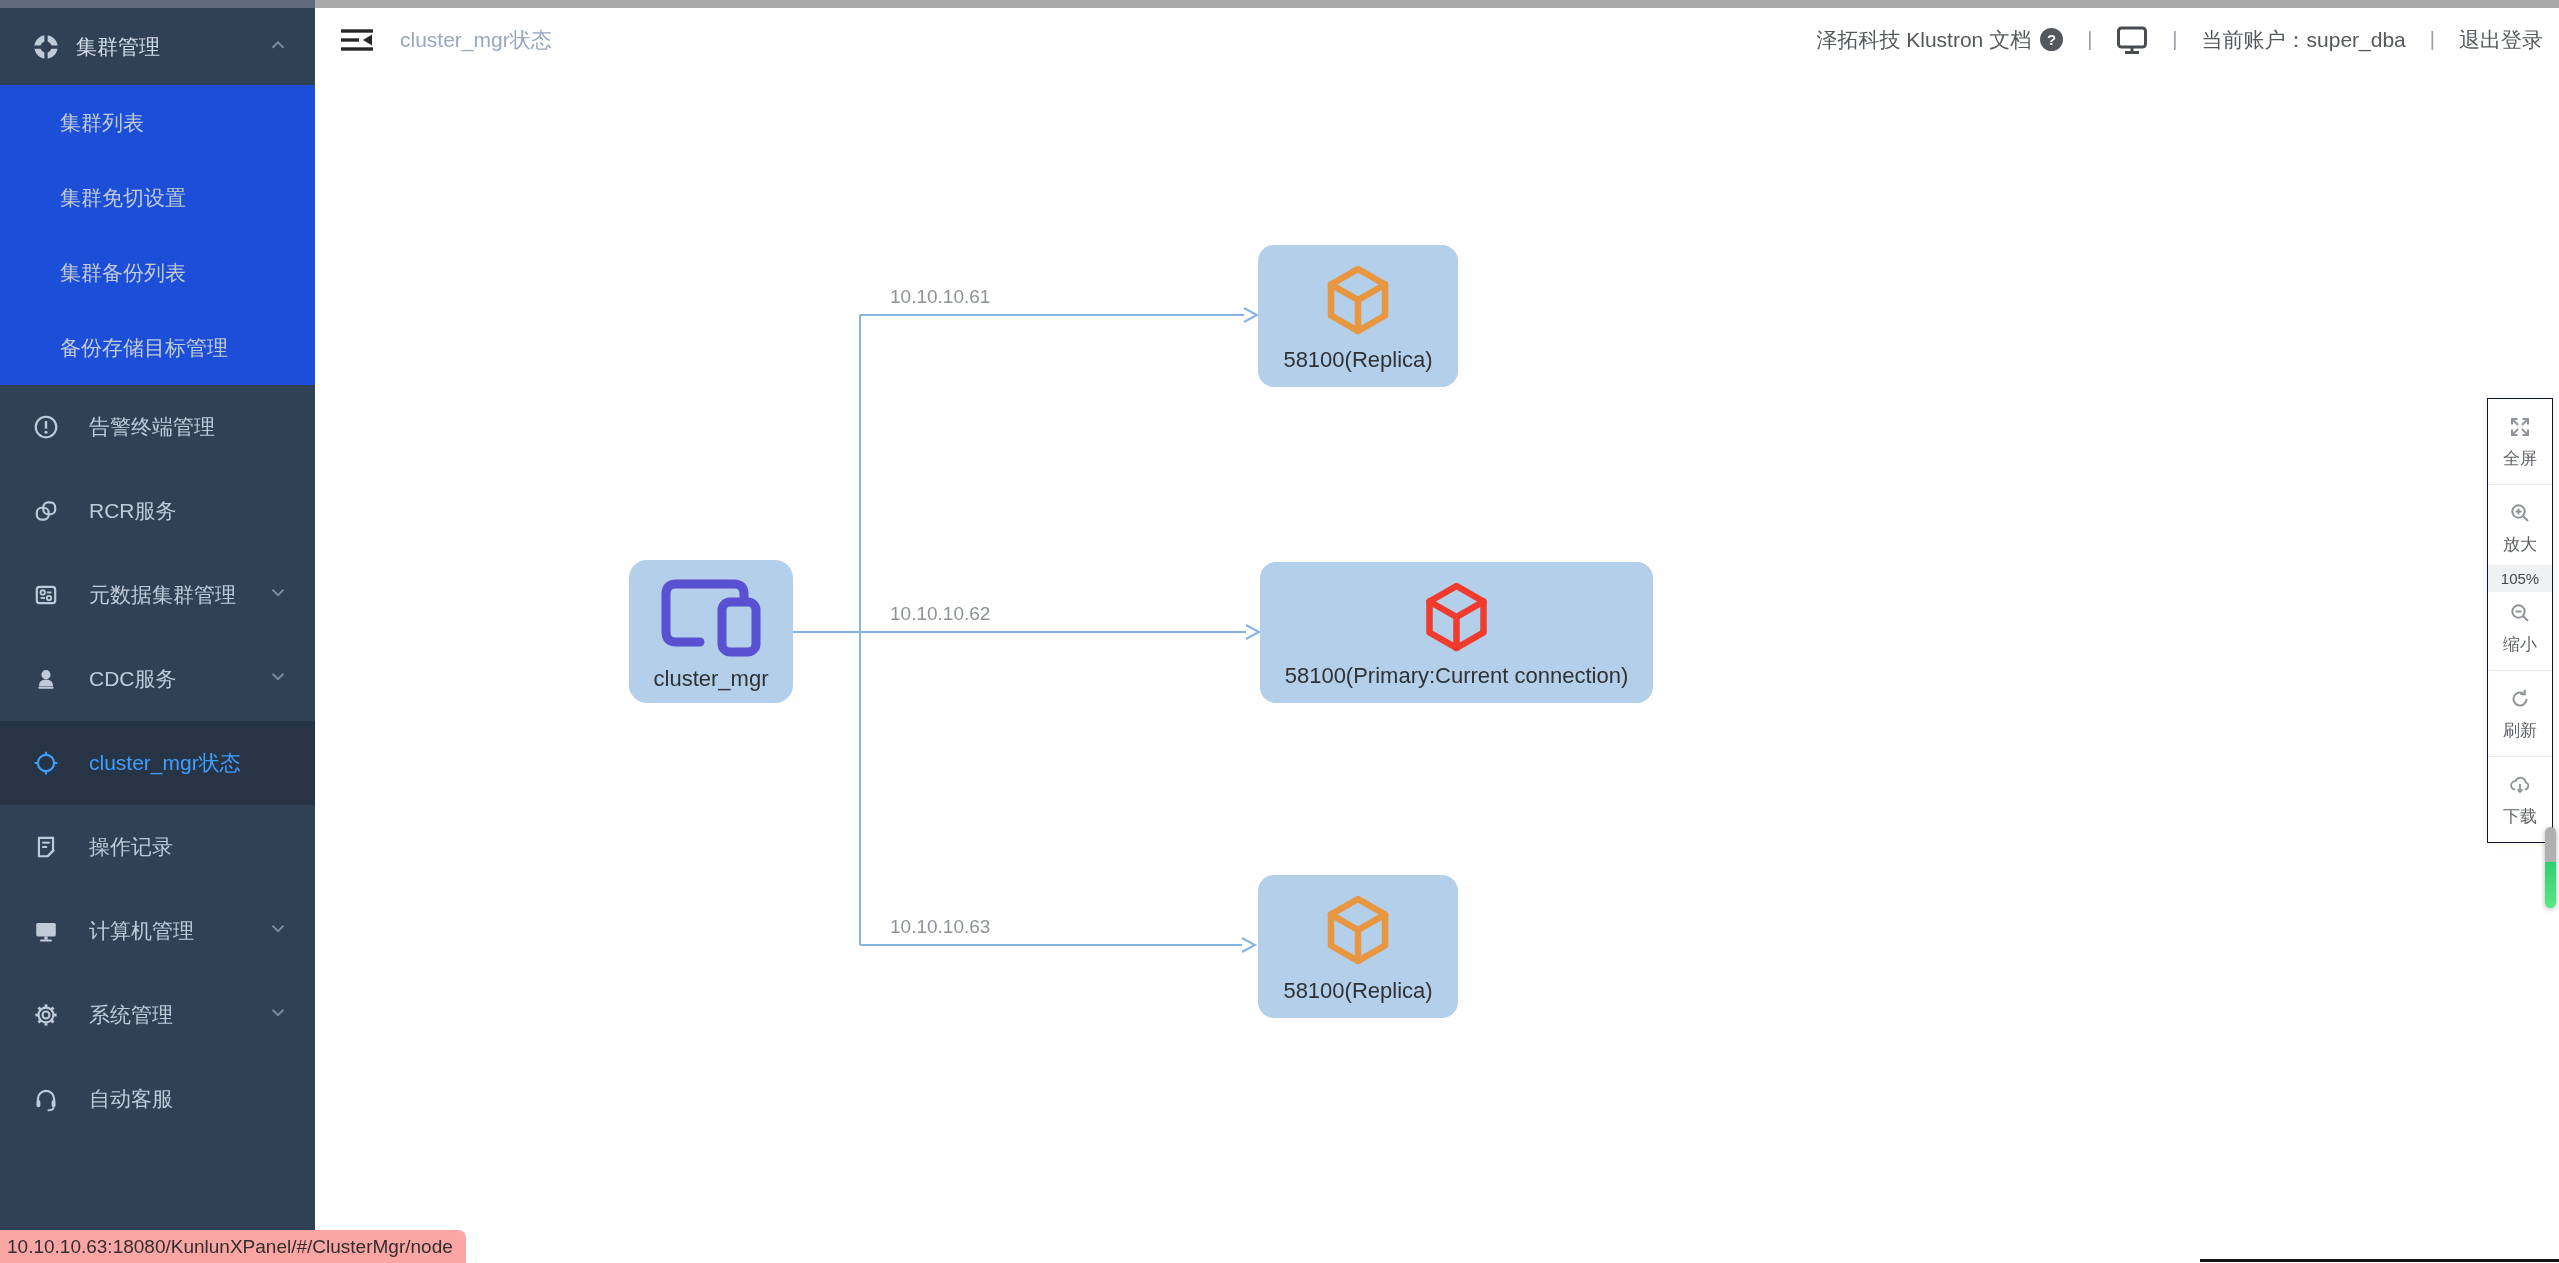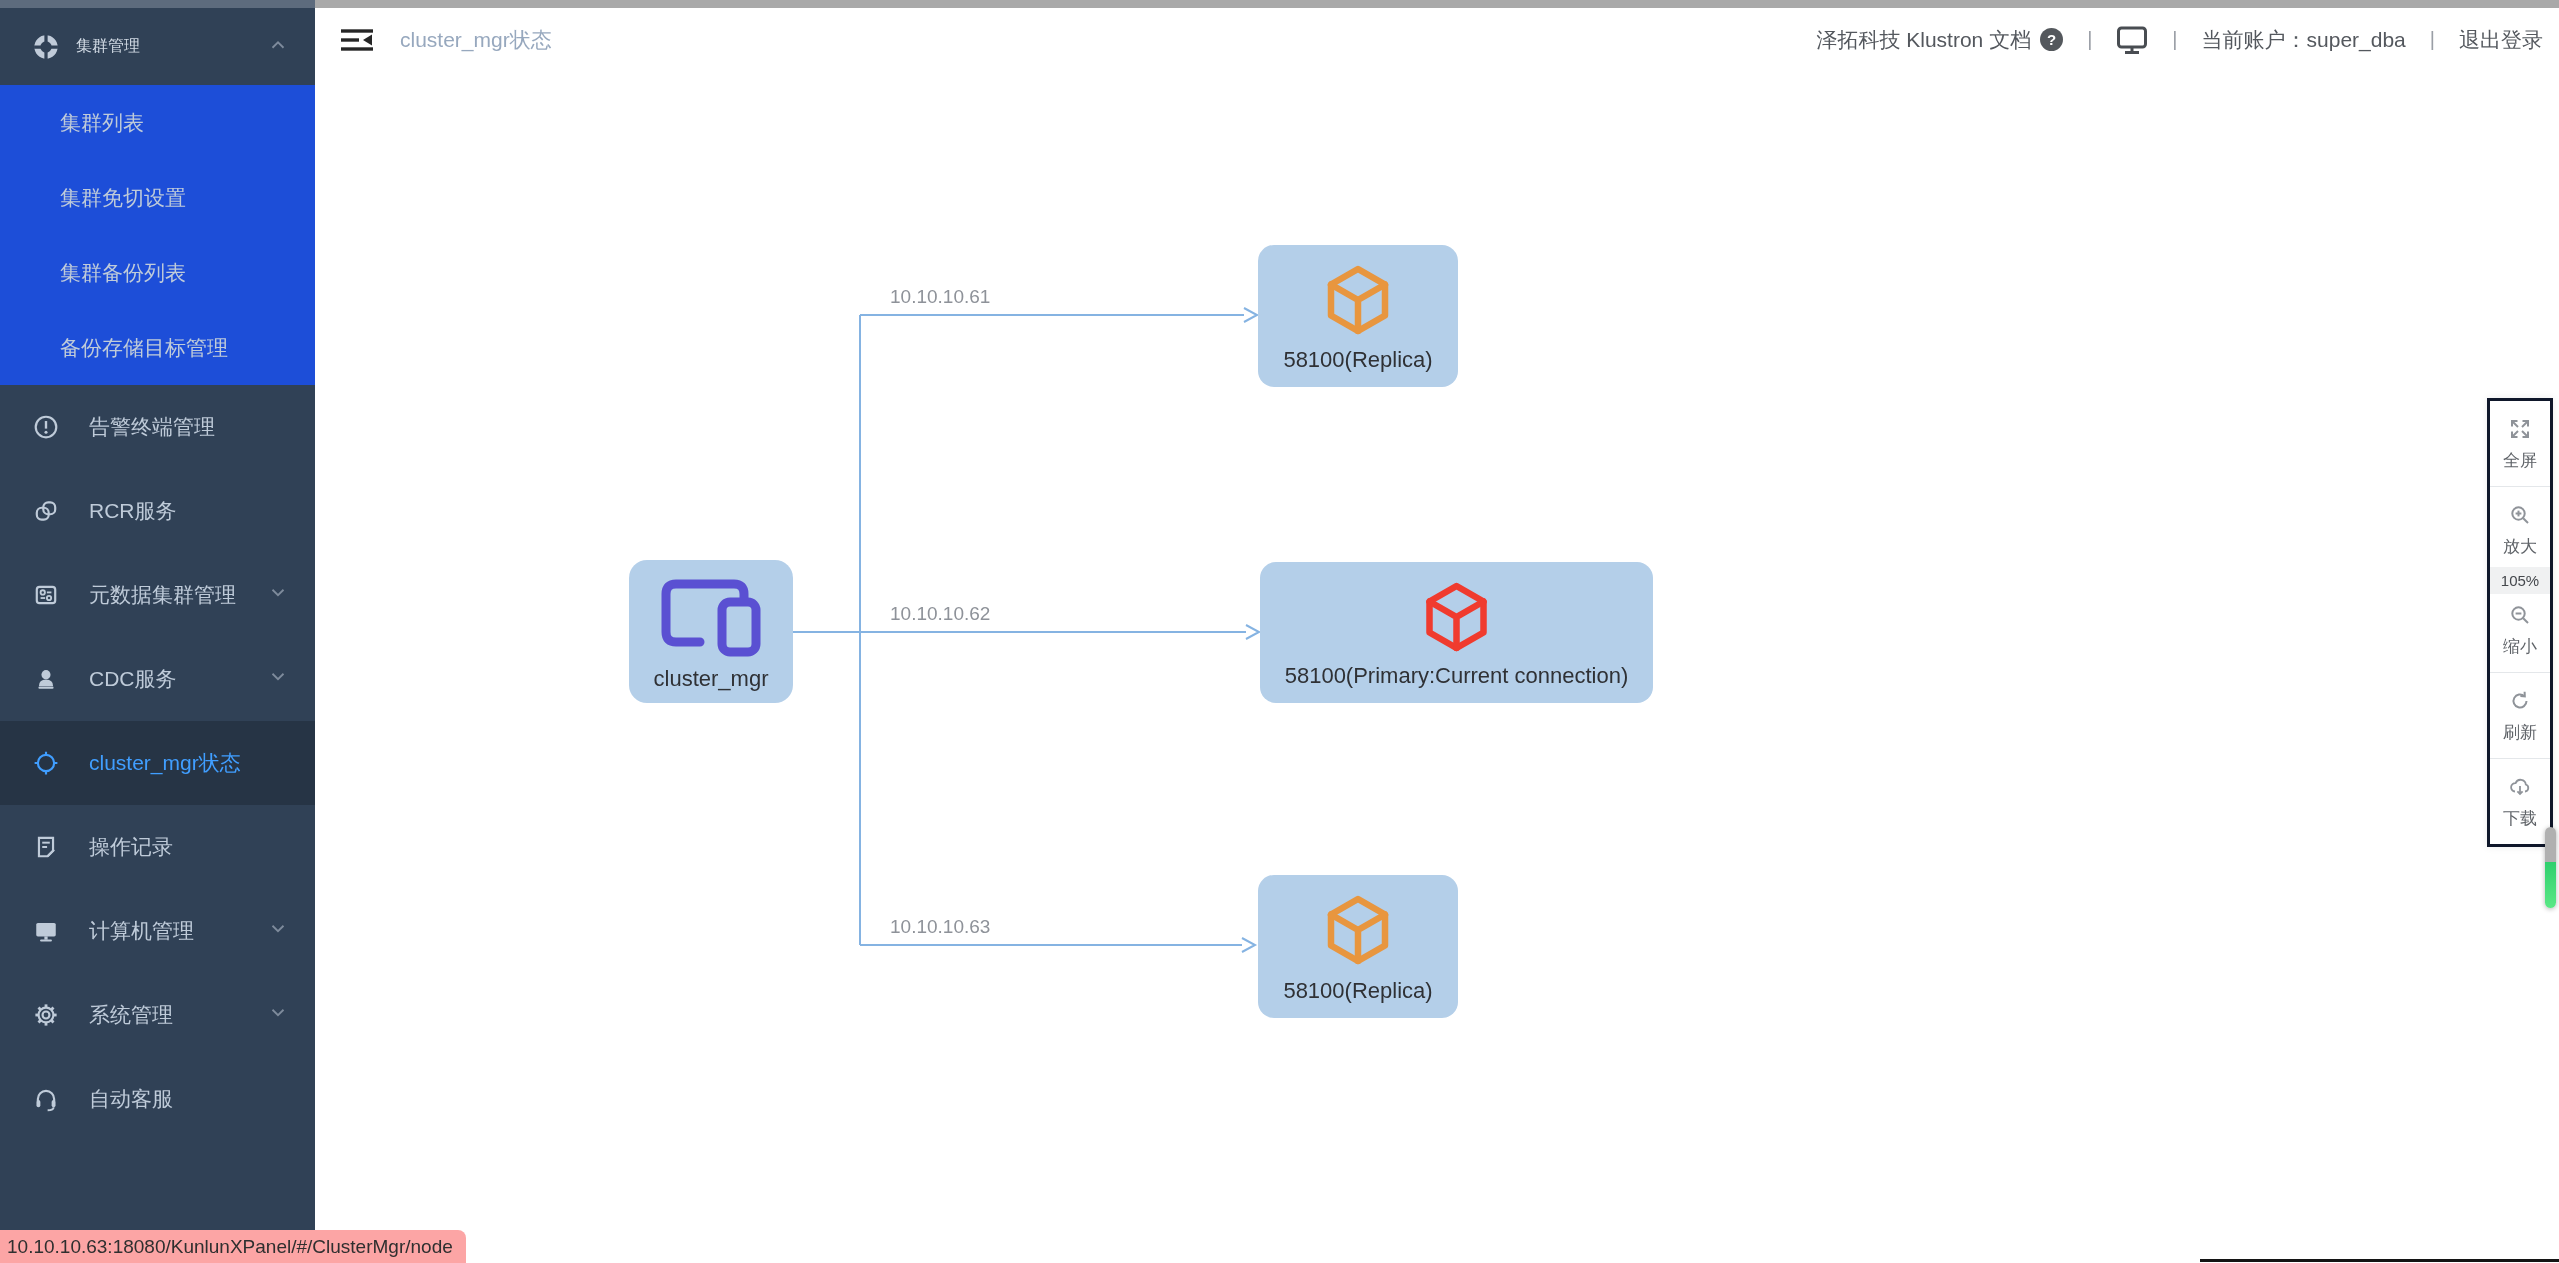--- a/index.html
+++ b/index.html
@@ -9,21 +9,21 @@
     font-family:"Liberation Sans","DejaVu Sans",sans-serif;
     -webkit-font-smoothing:antialiased;
   }
   
   .top-strip{position:absolute;left:0;top:0;width:2559px;height:8px;background:#a9a9a9;}
   .top-strip-left{position:absolute;left:0;top:0;width:315px;height:8px;background:#5d6b7d;}
 
   
   .sidebar{position:absolute;left:0;top:8px;width:315px;height:1255px;background:#304156;}
   .s-header{height:77px;display:flex;align-items:center;padding-left:33px;position:relative;cursor:pointer;}
-  .s-header .s-label{color:#d3dce6;font-size:16px;margin-left:17px;}
+  .s-header .s-label{color:#d3dce6;font-size:21px;margin-left:17px;}
   .submenu{background:#1d4ed8;}
   .sub-item{height:75px;display:flex;align-items:center;padding-left:60px;color:#bfcbd9;font-size:21px;cursor:pointer;}
   .s-item{height:84px;display:flex;align-items:center;padding-left:33px;position:relative;color:#bfcbd9;font-size:21px;cursor:pointer;gap:13px;}
   .s-item .s-label{margin-left:17px;}
   .s-item.active{background:#263445;color:#409eff;}
   .s-icon{width:26px;height:26px;flex:0 0 26px;display:flex;align-items:center;justify-content:center;}
   .chev{position:absolute;right:26px;top:50%;transform:translateY(-50%);}
 
   
   .topbar{position:absolute;left:315px;top:8px;width:2244px;height:63px;background:#ffffff;display:flex;align-items:center;}
@@ -36,21 +36,21 @@
     font-size:15px;font-weight:bold;text-align:center;line-height:23px;margin-left:9px;}
   .screen-btn{cursor:pointer;display:flex;align-items:center;}
   .account{white-space:nowrap;}
   .logout{cursor:pointer;white-space:nowrap;}
 
   
   .canvas-svg{position:absolute;left:315px;top:71px;}
 
   
   .tool-panel{position:absolute;left:2487px;top:398px;width:66px;background:#ffffff;
-    border:3px solid #0f172a;box-shadow:0 0 8px rgba(0,0,0,.08);box-sizing:border-box;
+    border:1px solid #0f172a;box-shadow:0 0 8px rgba(0,0,0,.08);box-sizing:border-box;
     display:flex;flex-direction:column;align-items:stretch;}
   .tp-group{display:flex;flex-direction:column;align-items:center;padding:12px 0 10px 0;}
   .tp-btn{display:flex;flex-direction:column;align-items:center;cursor:pointer;padding:4px 0;}
   .tp-label{color:#5f6368;font-size:17px;margin-top:4px;}
   .tp-divider{height:1px;background:#e4e7ea;}
   .zoom-level{width:100%;background:#f0f1f2;color:#45484d;font-size:15px;text-align:center;
     padding:5px 0;margin:5px 0;}
 
   
   .status-bar{position:absolute;left:0;top:1230px;height:38px;background:#fca5a5;

